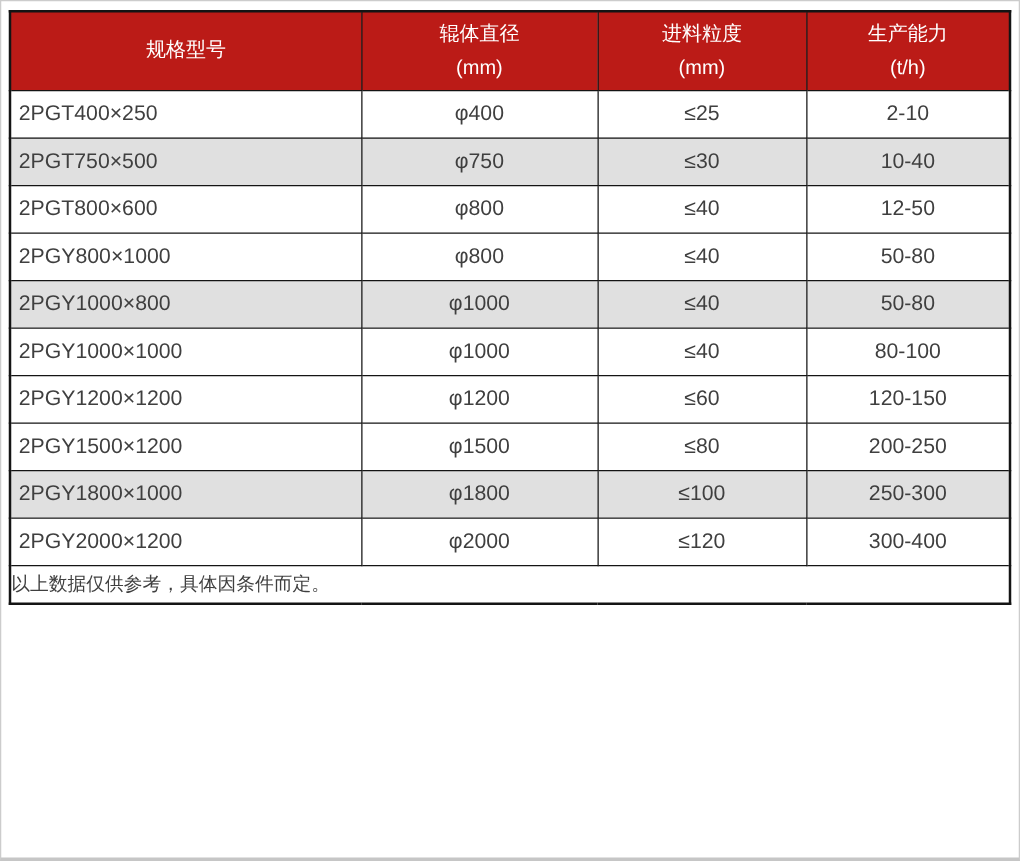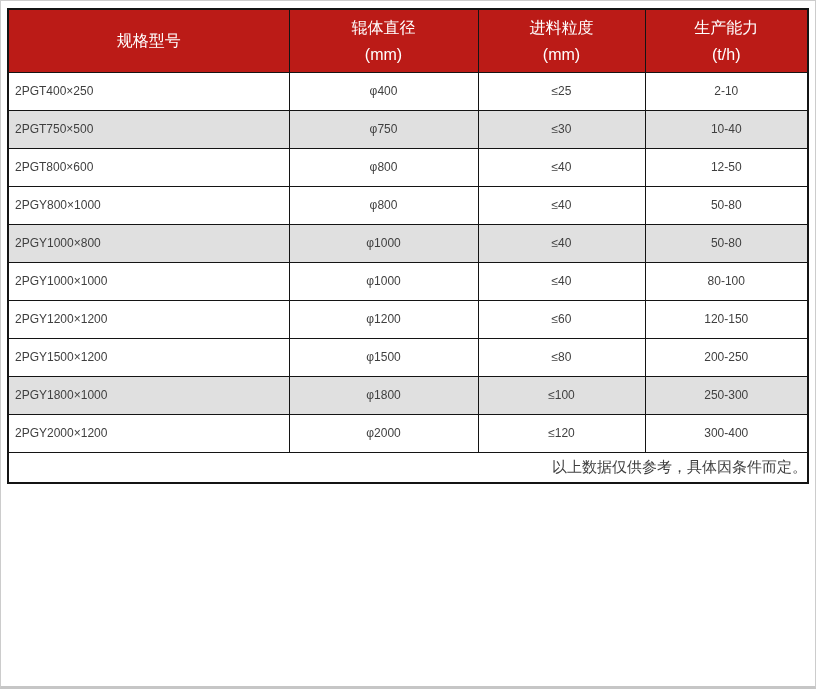--- a/index.html
+++ b/index.html
@@ -39,35 +39,35 @@
     font-size: 16px;
     font-weight: normal;
     text-align: center;
     vertical-align: middle;
   }
   .hline { line-height: 27px; }
   table.spec tbody td {
     height: 38px;
     background: var(--row-bg);
     color: var(--cell-text);
-    font-size: 12px;
+    font-size: 17px;
     text-align: center;
     vertical-align: middle;
   }
   table.spec tbody td:first-child {
     text-align: left;
     padding-left: 6px;
   }
   table.spec tbody tr.alt td { background: var(--row-alt-bg); }
   table.spec tfoot td {
     height: 31px;
     background: var(--row-bg);
     color: var(--cell-text);
     font-size: 15px;
-    text-align: right;
+    text-align: left;
     vertical-align: middle;
     padding-left: 0;
   }
 </style>
 </head>
 <body>
 
 <table class="spec">
   <colgroup>
     <col style="width:281px">

